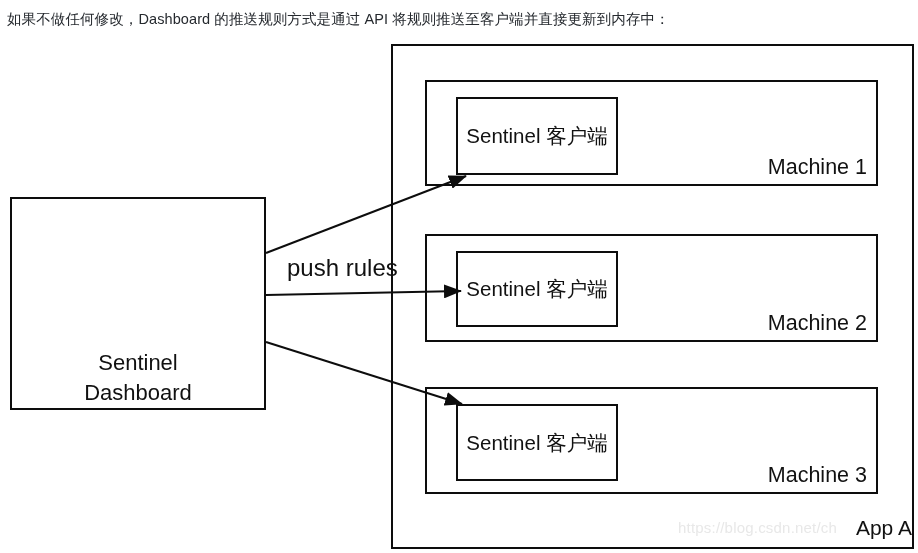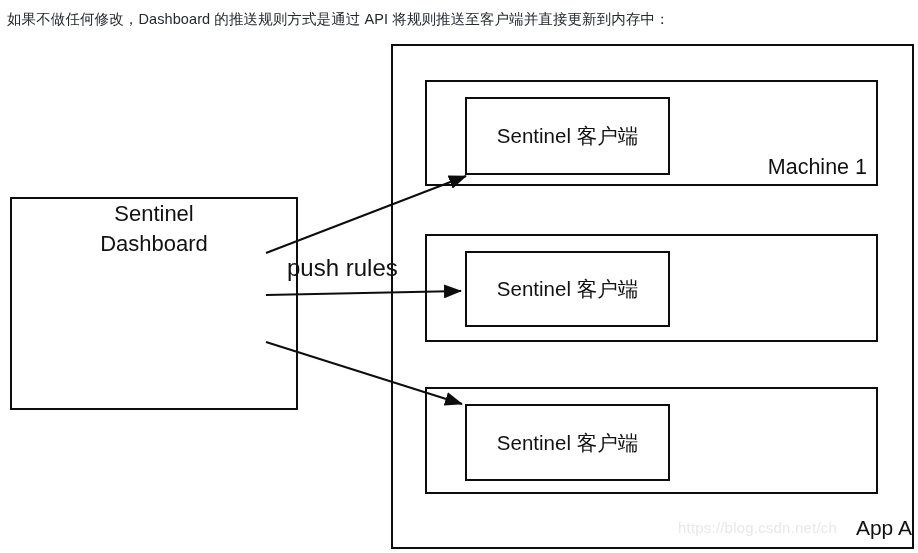--- a/index.html
+++ b/index.html
@@ -68,22 +68,22 @@
     right: 9px;
     bottom: 4px;
     font-size: 21.5px;
     color: #111;
     white-space: nowrap;
   }
 
   
   .client-box {
     position: absolute;
-    left: 38px;
-    width: 205px;
+    left: 29px;
+    width: 162px;
     border: 2px solid #0d0d0d;
     background: #ffffff;
     box-sizing: border-box;
     display: flex;
     align-items: center;
     justify-content: center;
   }
   #client-1 { top: 15px; height: 78px; }
   #client-2 { top: 15px; height: 76px; }
   #client-3 { top: 15px; height: 77px; }
@@ -91,24 +91,24 @@
   .client-text {
     font-size: 20.5px;
     color: #111;
     white-space: nowrap;
   }
 
   
   #dashboard-box {
     left: 10px;
     top: 197px;
-    width: 288px;
+    width: 256px;
     height: 213px;
     display: flex;
-    align-items: flex-start;
+    align-items: flex-end;
     justify-content: center;
   }
   #dashboard-text {
     font-size: 22px;
     line-height: 30px;
     text-align: center;
     color: #111;
     white-space: pre-line;
   }
 
@@ -154,26 +154,28 @@
   <div class="client-box" id="client-1">
     <span class="client-text">Sentinel 客户端</span>
   </div>
   <div class="machine-label">Machine 1</div>
 </div>
 
 <div class="machine" id="machine-2">
   <div class="client-box" id="client-2">
     <span class="client-text">Sentinel 客户端</span>
   </div>
+  <div class="machine-label">Machine 2</div>
 </div>
 
 <div class="machine" id="machine-3">
   <div class="client-box" id="client-3">
     <span class="client-text">Sentinel 客户端</span>
   </div>
+  <div class="machine-label">Machine 3</div>
 </div>
 
 <div class="box" id="dashboard-box">
   <div id="dashboard-text">Sentinel
 Dashboard</div>
 </div>
 
 <svg id="arrow-layer" viewBox="0 0 918 553">
   <defs>
     <marker id="head" markerWidth="9" markerHeight="7" refX="8.5" refY="3.5" orient="auto" markerUnits="strokeWidth">

